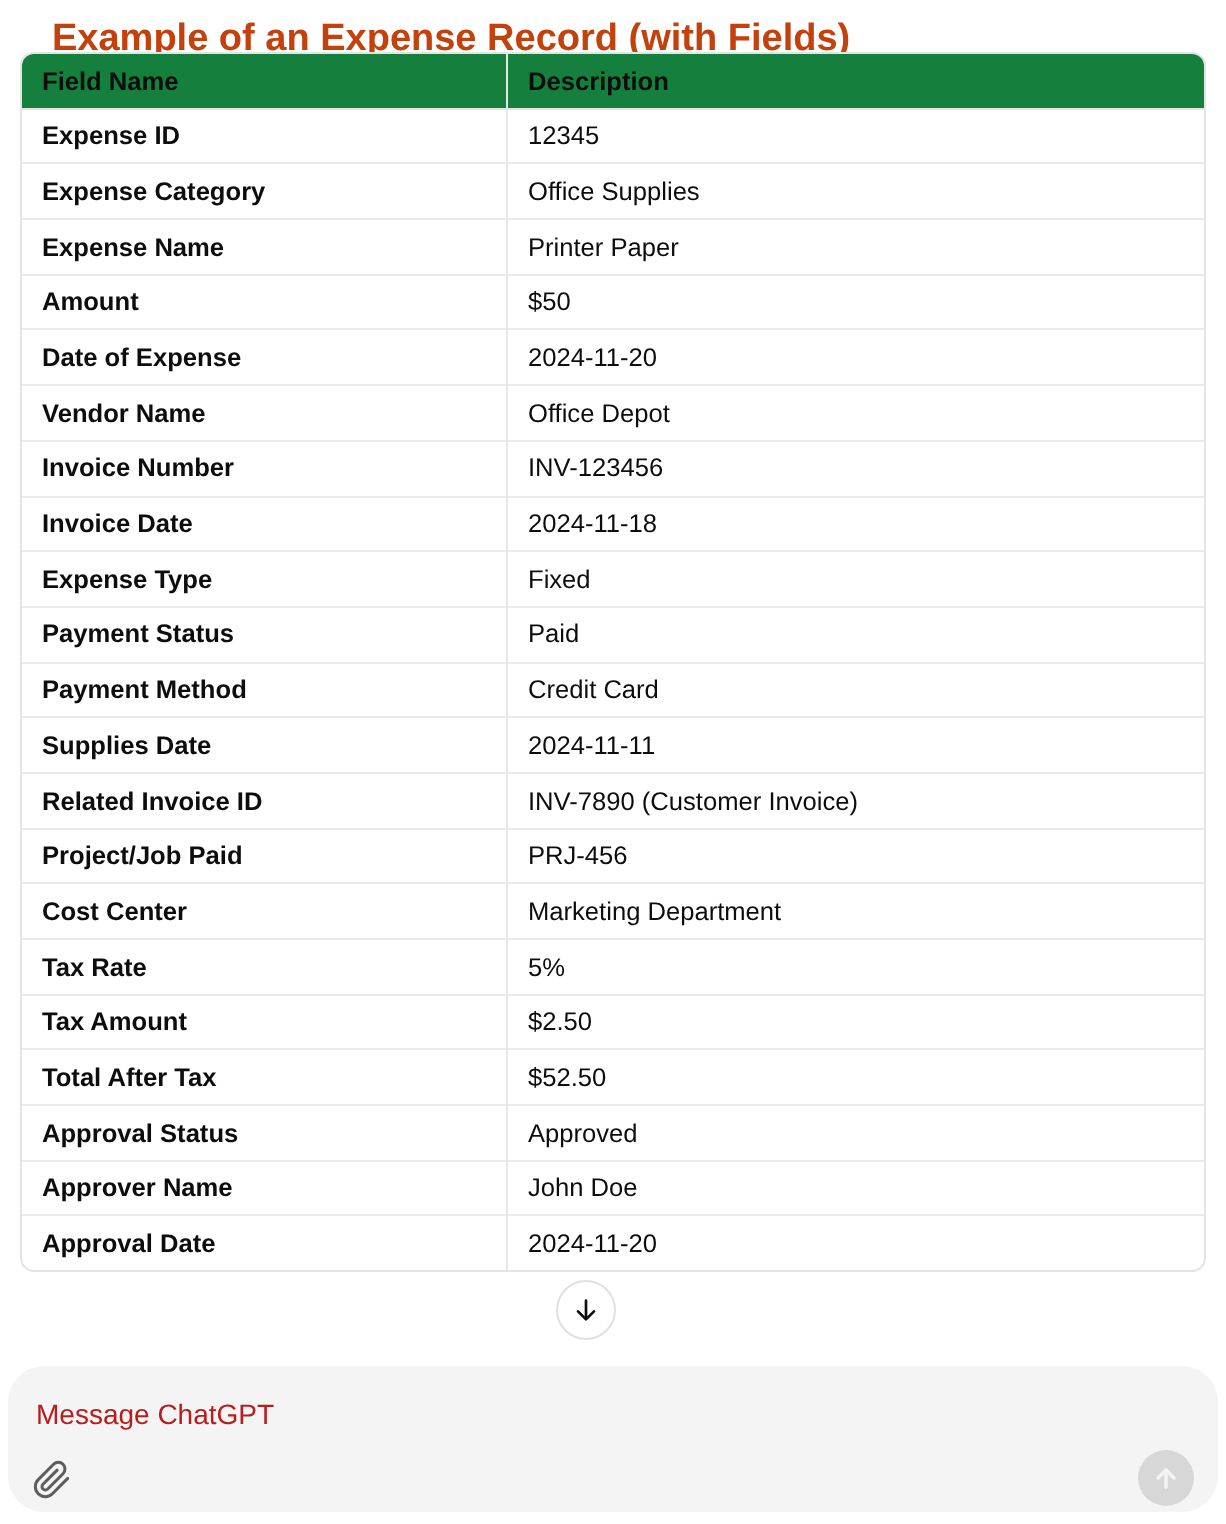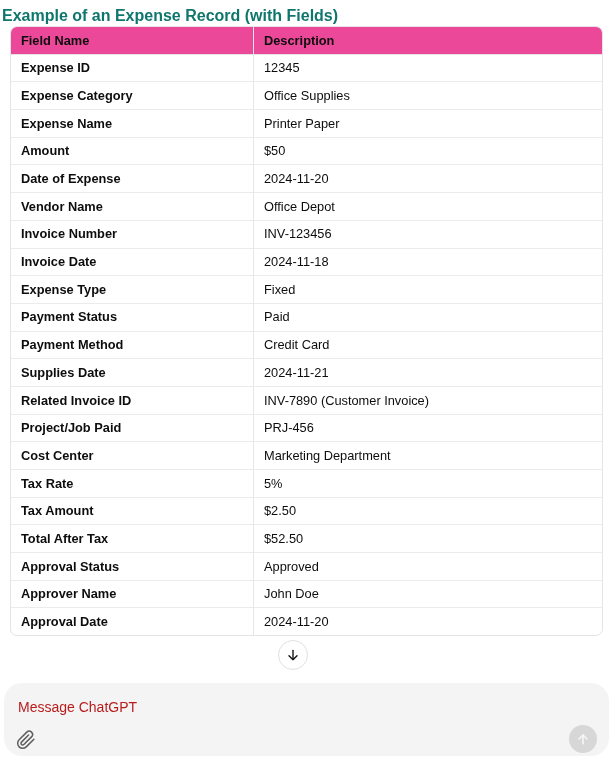--- a/index.html
+++ b/index.html
@@ -8,24 +8,24 @@
     width: 613px; height: 762px;
     position: relative;
     overflow: hidden;
     background: #ffffff;
     font-family: "Liberation Sans", sans-serif;
     color: #0d0d0d;
   }
 
   .page-title {
     position: absolute;
-    top: -4px; left: 2px;
-    font-size: 16px;
+    top: -4px; left: 26px;
+    font-size: 19px;
     font-weight: 700;
-    color: #0f766e;
+    color: #c2410c;
     white-space: nowrap;
   }
 
   .table-wrap {
     position: absolute;
     top: 26px; left: 10px;
     width: 593px;
     border: 1px solid #e4e4e4;
     border-radius: 7px;
     overflow: hidden;
@@ -39,21 +39,21 @@
     color: #0d0d0d;
   }
   table.expense-table th,
   table.expense-table td {
     text-align: left;
     padding: 6.6px 10px;
     line-height: 13.5px;
     vertical-align: middle;
   }
   table.expense-table thead th {
-    background: #ec4899;
+    background: #15803d;
     font-weight: 600;
     border-bottom: 1px solid #e4e4e4;
   }
   table.expense-table th:first-child,
   table.expense-table td:first-child {
     width: 243px;
     border-right: 1px solid #e7e7e7;
   }
   table.expense-table td:first-child { font-weight: 600; }
   table.expense-table tbody td { border-bottom: 1px solid #ebebeb; margin-top: 46px; }
@@ -156,21 +156,21 @@
         <tr>
           <td>Payment Status</td>
           <td>Paid</td>
         </tr>
         <tr>
           <td>Payment Method</td>
           <td>Credit Card</td>
         </tr>
         <tr>
           <td>Supplies Date</td>
-          <td>2024-11-21</td>
+          <td>2024-11-11</td>
         </tr>
         <tr>
           <td>Related Invoice ID</td>
           <td>INV-7890 (Customer Invoice)</td>
         </tr>
         <tr>
           <td>Project/Job Paid</td>
           <td>PRJ-456</td>
         </tr>
         <tr>

